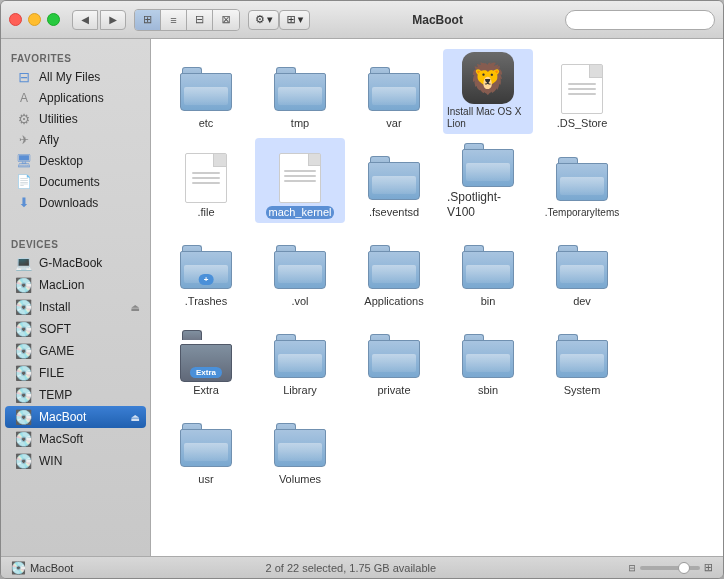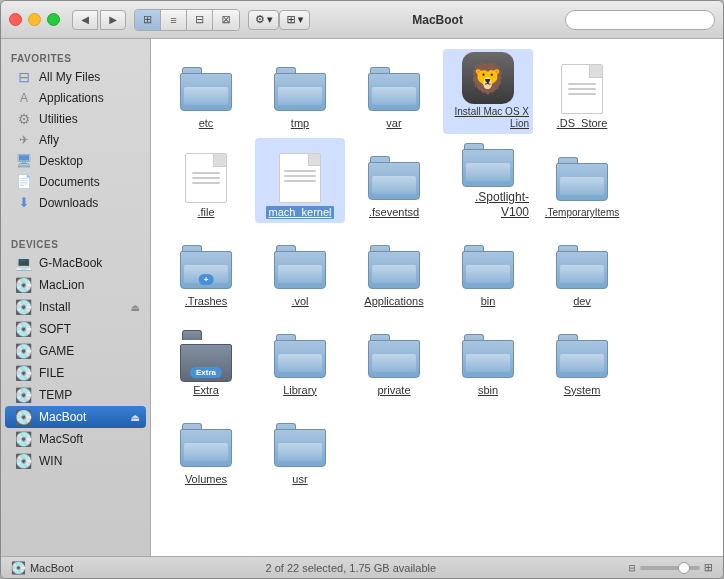--- a/index.html
+++ b/index.html
@@ -272,25 +272,24 @@
       left: 4px;
       right: 4px;
       height: 18px;
       background: linear-gradient(to bottom, rgba(255,255,255,0.4), rgba(255,255,255,0.1));
       border-radius: 2px;
     }
 
     .file-name {
       font-size: 11px;
       color: #333;
-      text-align: right;
+      text-align: left;
       line-height: 1.2;
       max-width: 85px;
       word-break: break-word;
-      text-decoration: underline;
     }
     .file-item.selected .file-name { color: #333; }
 
     
     .doc-icon {
       width: 42px;
       height: 50px;
       background: white;
       border: 1px solid #ccc;
       border-radius: 2px;
@@ -558,21 +557,21 @@
         <div class="file-icon-container">
           <div style="position:relative;width:42px;height:50px;background:white;border:1px solid #ccc;border-radius:2px;">
             <div style="position:absolute;top:0;right:0;width:12px;height:12px;background:#ddd;border-left:1px solid #ccc;border-bottom:1px solid #ccc;"></div>
             <div style="position:absolute;top:16px;left:4px;right:4px;">
               <div style="height:2px;background:#ccc;margin-bottom:3px;border-radius:1px;"></div>
               <div style="height:2px;background:#ccc;margin-bottom:3px;border-radius:1px;"></div>
               <div style="height:2px;background:#ccc;border-radius:1px;"></div>
             </div>
           </div>
         </div>
-        <span class="file-name" style="background:#5b8fd4;color:white;border-radius:1px;padding:0 3px;">mach_kernel</span>
+        <span class="file-name" style="background:#5b8fd4;color:white;border-radius:6px;padding:0 3px;">mach_kernel</span>
       </div>
 
       <div class="file-item">
         <div class="file-icon-container">
           <div class="folder-icon">
             <div class="folder-tab"></div>
             <div class="folder-body"></div>
             <div class="folder-shine"></div>
           </div>
         </div>
@@ -713,32 +712,32 @@
       </div>
 
       <div class="file-item">
         <div class="file-icon-container">
           <div class="folder-icon">
             <div class="folder-tab"></div>
             <div class="folder-body"></div>
             <div class="folder-shine"></div>
           </div>
         </div>
+        <span class="file-name">usr</span>
+      </div>
+
+      <div class="file-item">
+        <div class="file-icon-container">
+          <div class="folder-icon">
+            <div class="folder-tab"></div>
+            <div class="folder-body"></div>
+            <div class="folder-shine"></div>
+          </div>
+        </div>
         <span class="file-name">Volumes</span>
-      </div>
-
-      <div class="file-item">
-        <div class="file-icon-container">
-          <div class="folder-icon">
-            <div class="folder-tab"></div>
-            <div class="folder-body"></div>
-            <div class="folder-shine"></div>
-          </div>
-        </div>
-        <span class="file-name">usr</span>
       </div>
 
     </div>
   </div>
 
   <div class="status-bar">
     <div class="status-path">
       <span style="font-size:12px;">💽</span>
       <span>MacBoot</span>
     </div>

